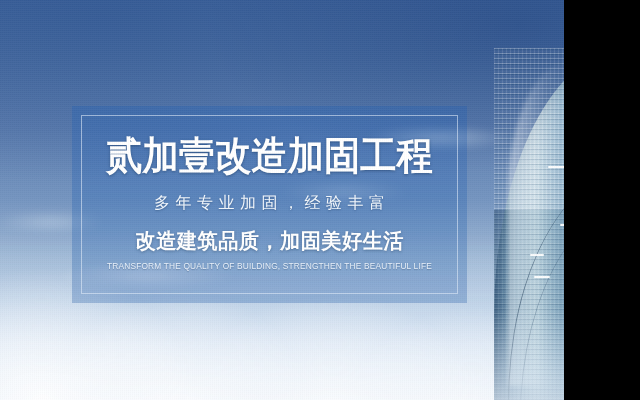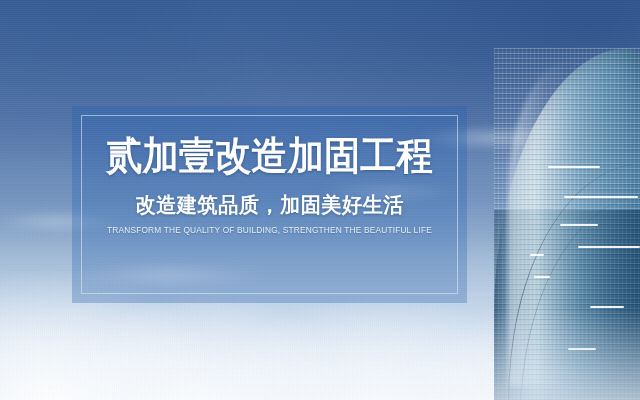--- a/index.html
+++ b/index.html
@@ -2,21 +2,21 @@
 <html><head>
 <meta charset="utf-8">
 <style>
   html, body {
     margin: 0;
     padding: 0;
     background: #000;
   }
   #banner {
     position: relative;
-    width: 640px;
+    width: 564px;
     height: 400px;
     overflow: hidden;
     font-family: "Liberation Sans", "DejaVu Sans", sans-serif;
     background: #46689c;
   }
 
   
   .sky {
     position: absolute;
     inset: 0;
@@ -329,19 +329,20 @@
       <div class="glint" style="left:96px;  top:258px; width:34px;"></div>
       <div class="glint" style="left:74px;  top:300px; width:28px;"></div>
       <div class="tower-haze"></div>
     </div>
   </div>
 
   <div class="panel">
     <div class="panel-inner-rule"></div>
     <div class="panel-content">
       <div class="headline">贰加壹改造加固工程</div>
+      <div class="tagline">多年专业加固，经验丰富</div>
       <div class="slogan">改造建筑品质，加固美好生活</div>
       <div class="slogan-en">TRANSFORM THE QUALITY OF BUILDING, STRENGTHEN THE BEAUTIFUL LIFE</div>
     </div>
   </div>
 
   <div class="grain"></div>
 </div>
 
 </body></html>

